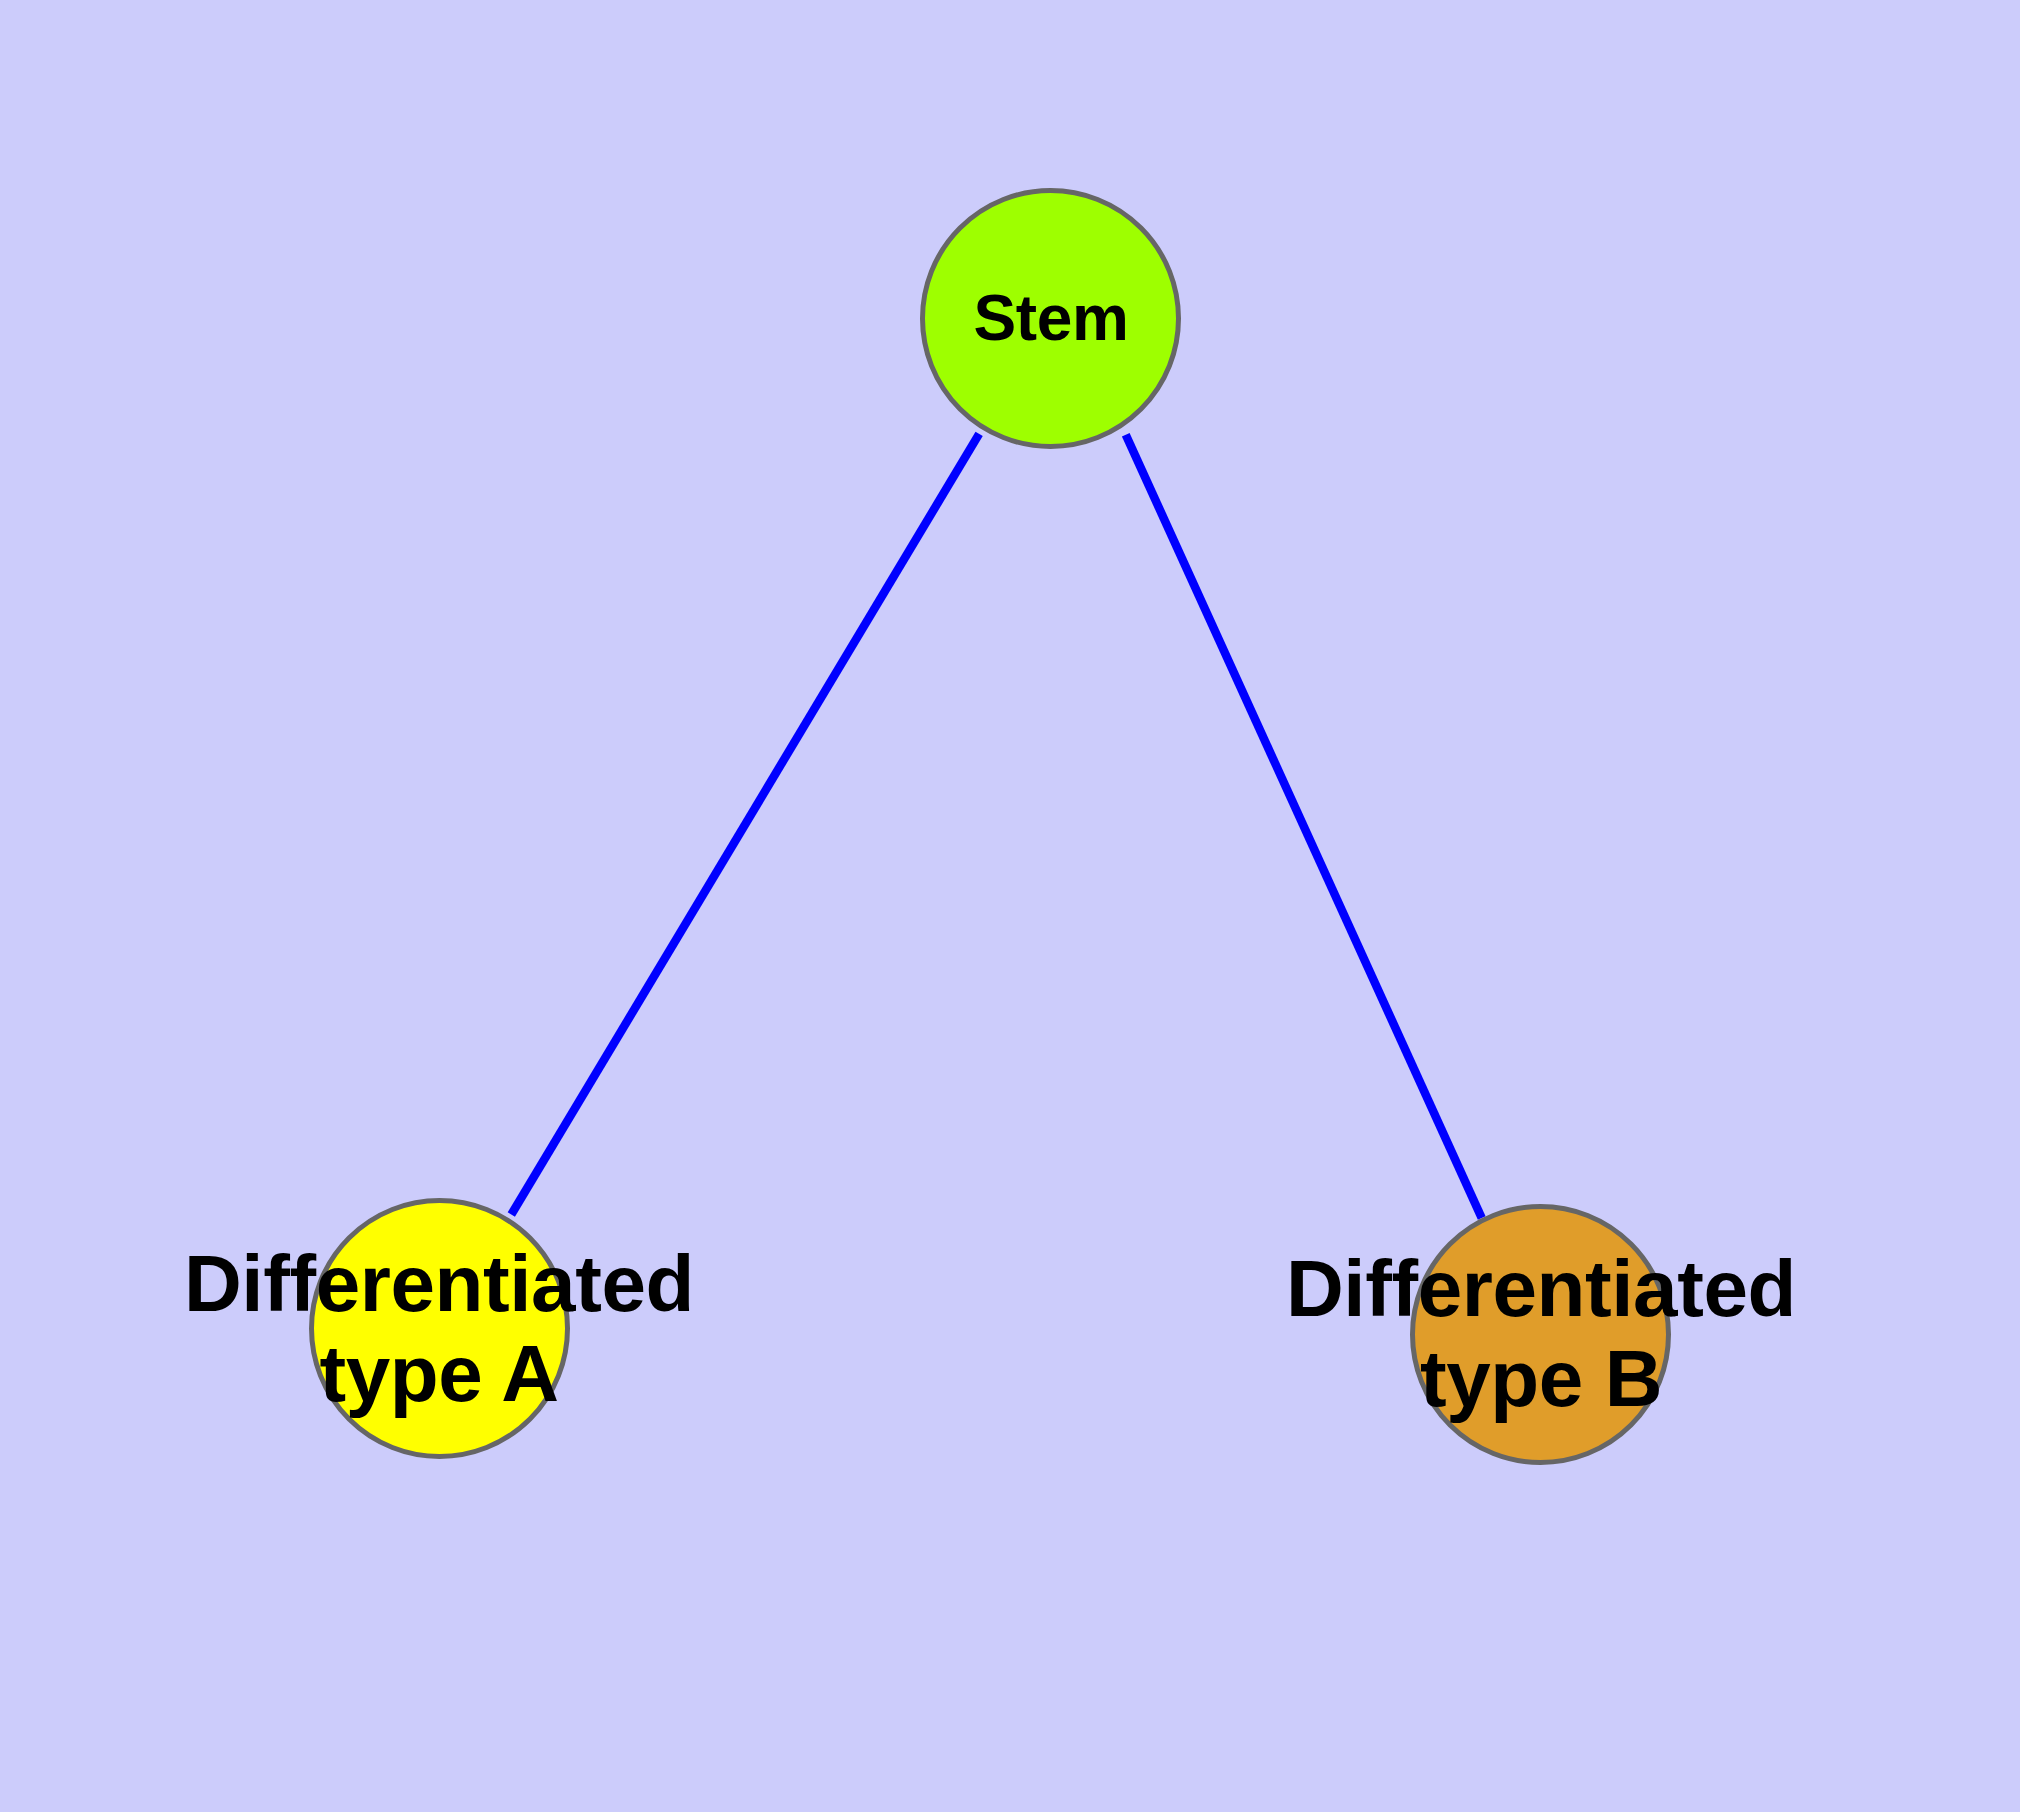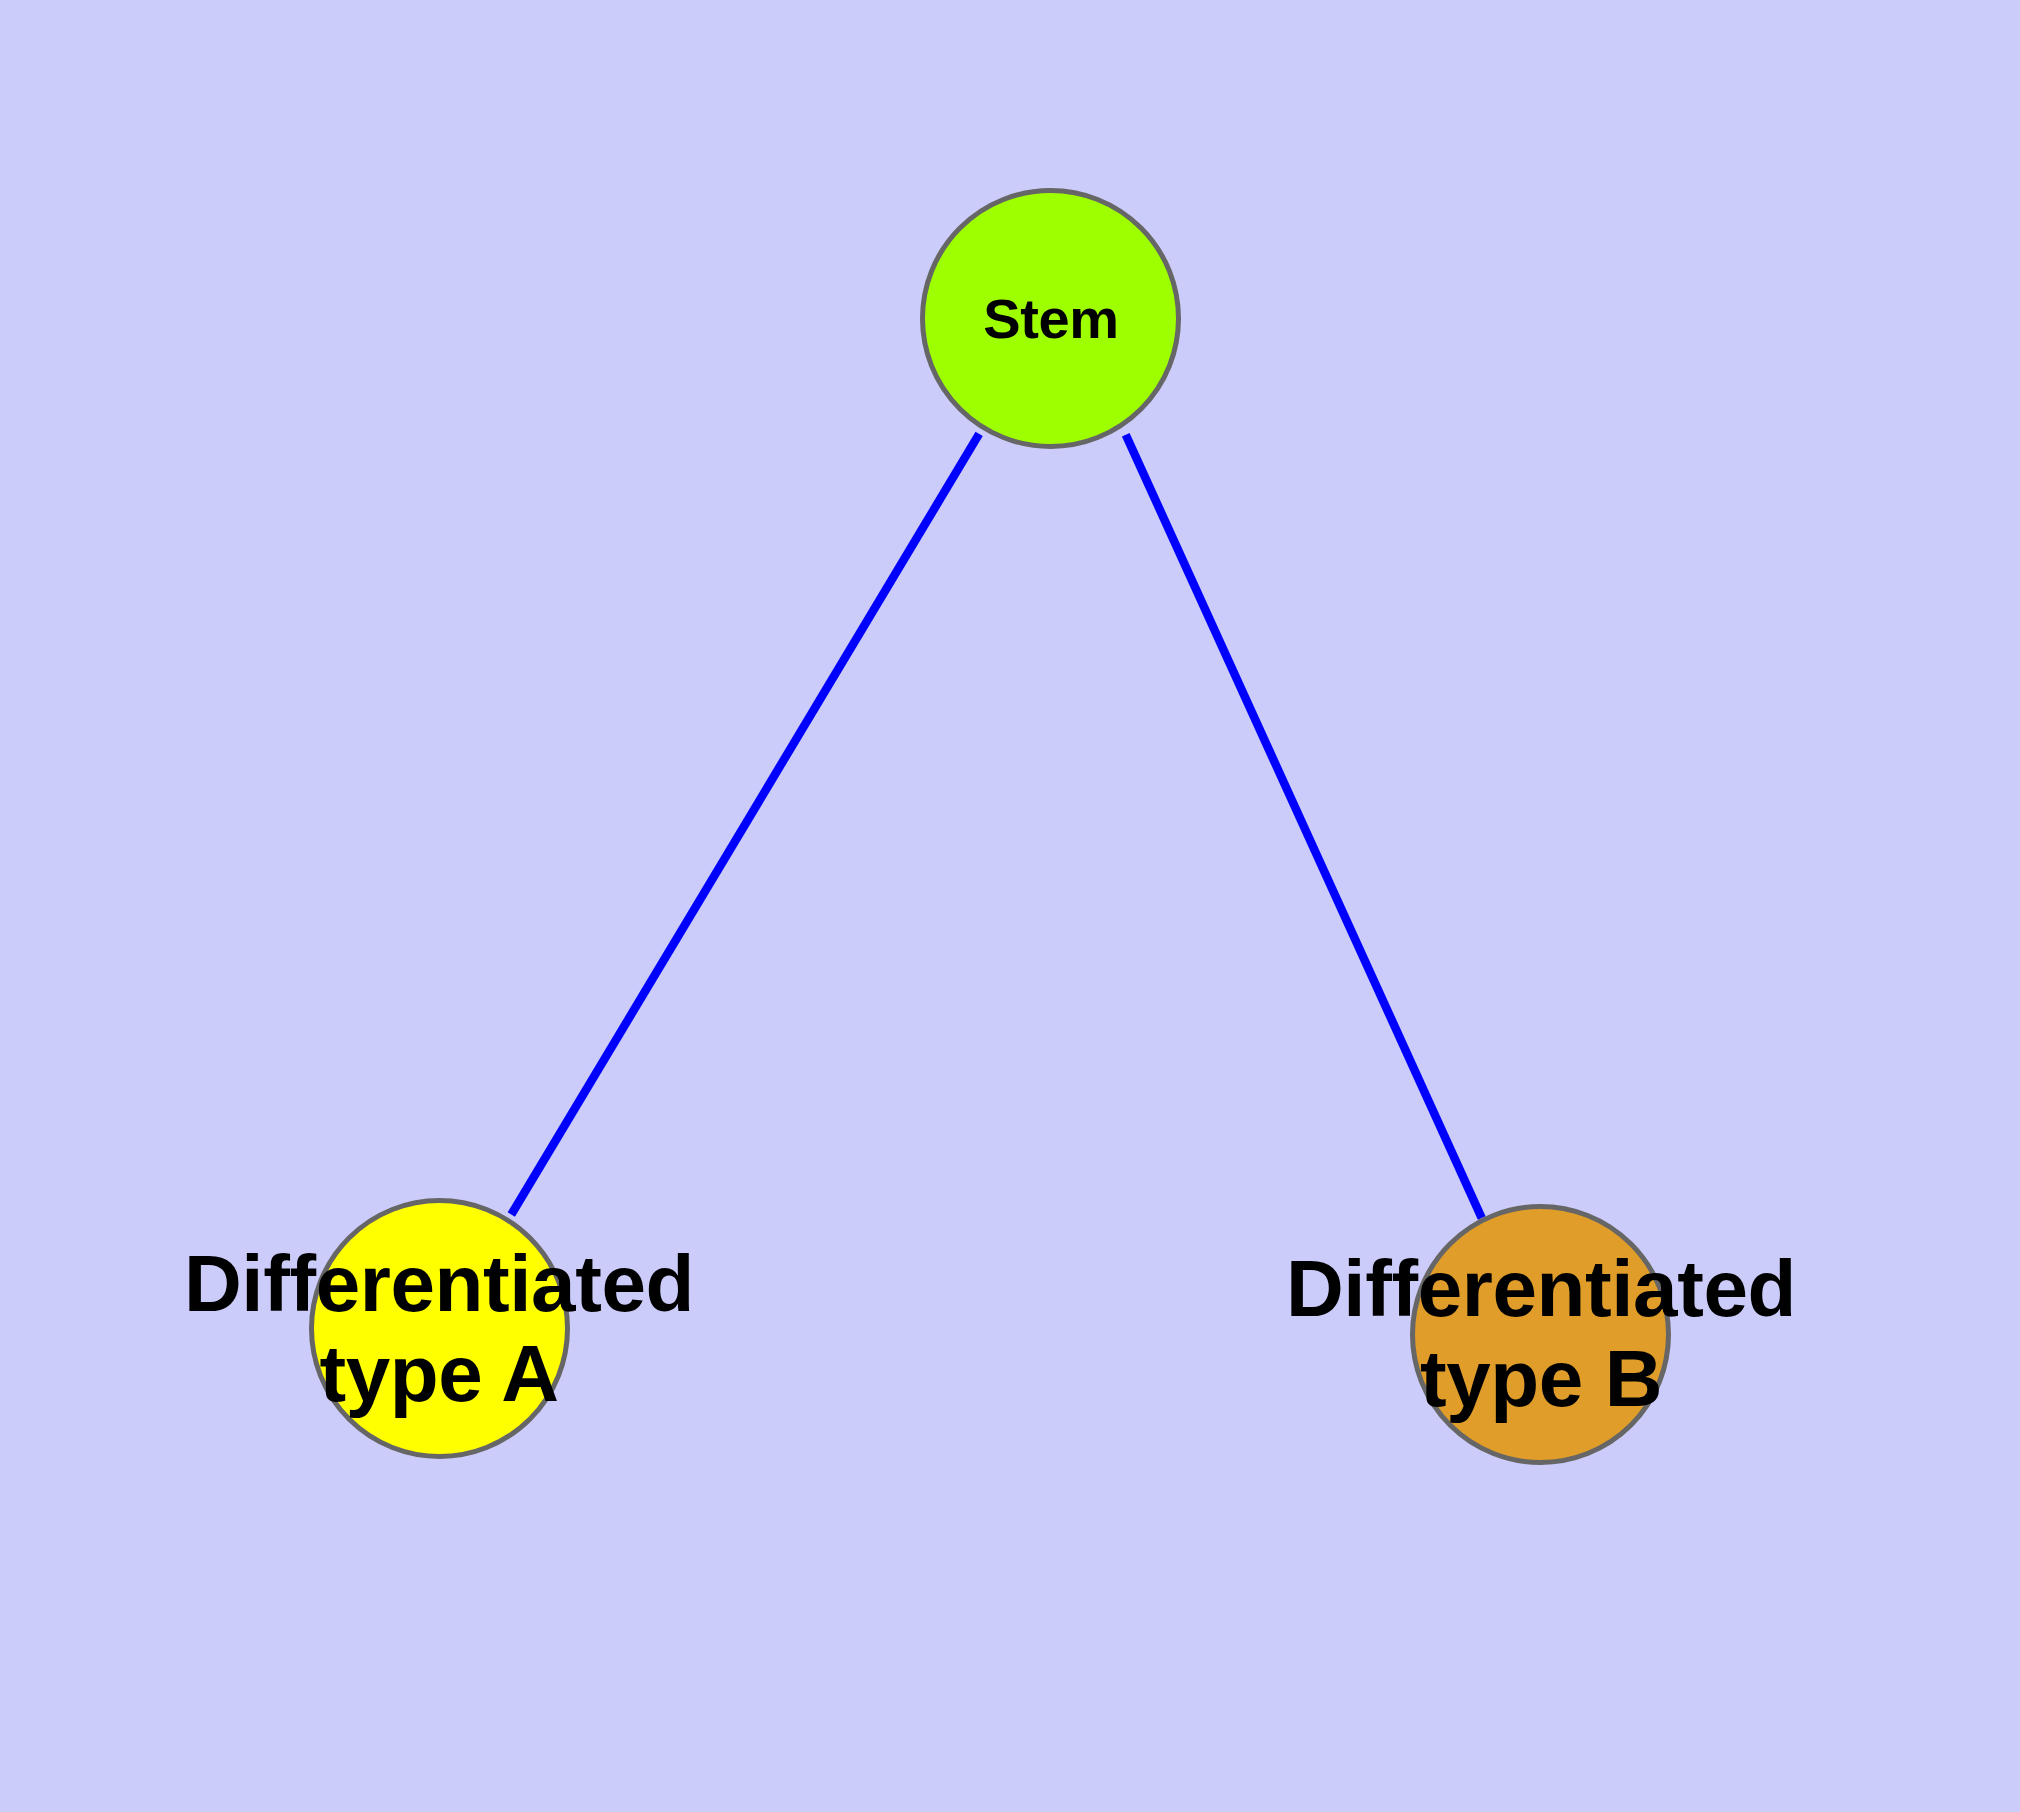--- a/index.html
+++ b/index.html
@@ -58,21 +58,21 @@
     font-weight: bold;
     text-align: center;
     white-space: pre;
     line-height: 1.12;
     letter-spacing: -0.4px;
   }
   #label-stem {
     left: 1051px;
     top: 319px;
     transform: translate(-50%, -50%);
-    font-size: 56px;
+    font-size: 64px;
   }
   #label-diff-a {
     left: 439px;
     top: 1329px;
     transform: translate(-50%, -50%);
     font-size: 80px;
   }
   #label-diff-b {
     left: 1541px;
     top: 1334px;

